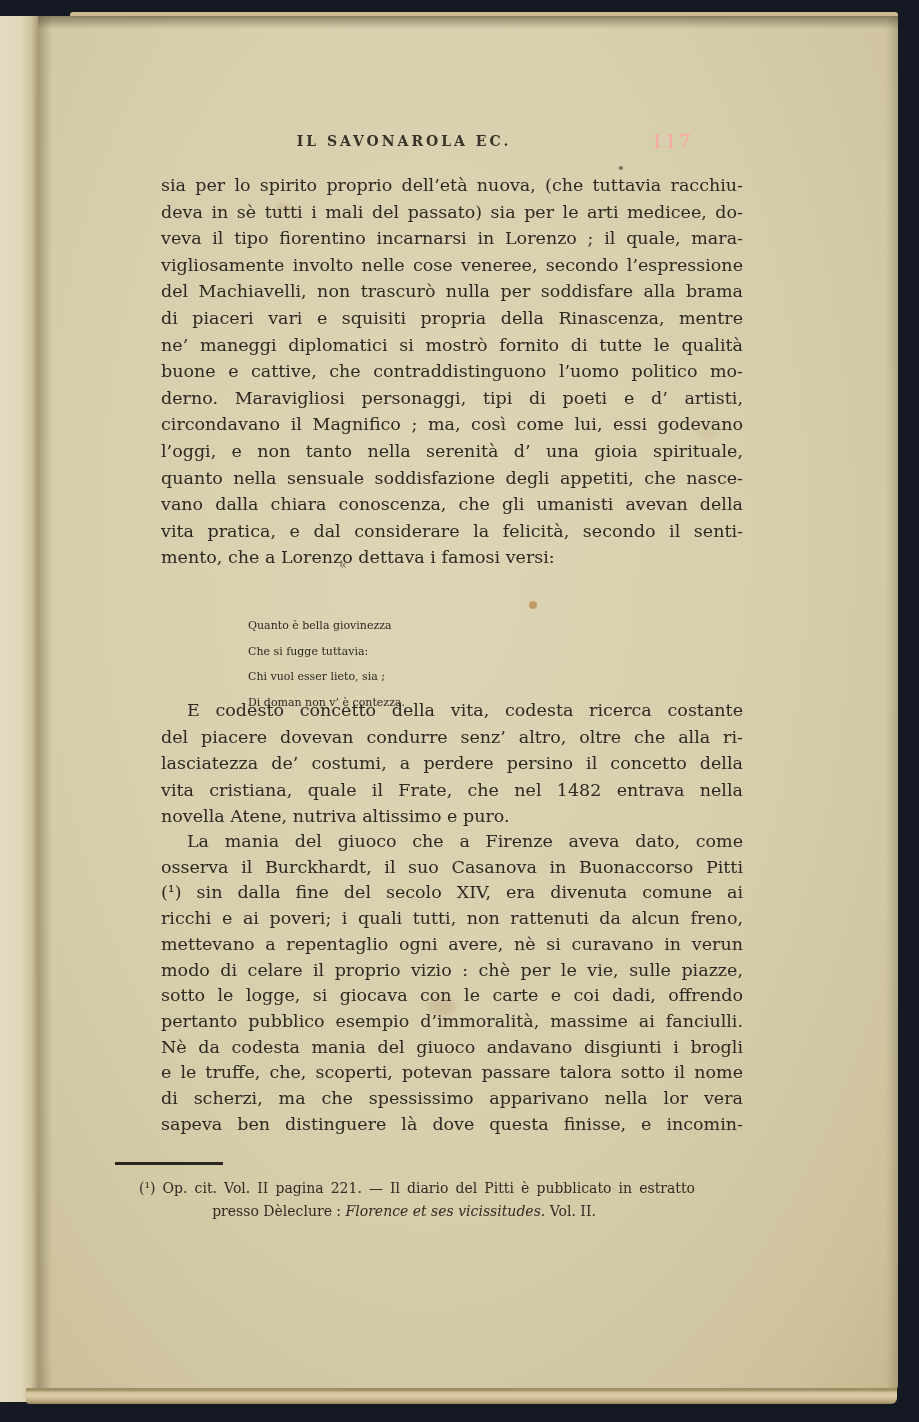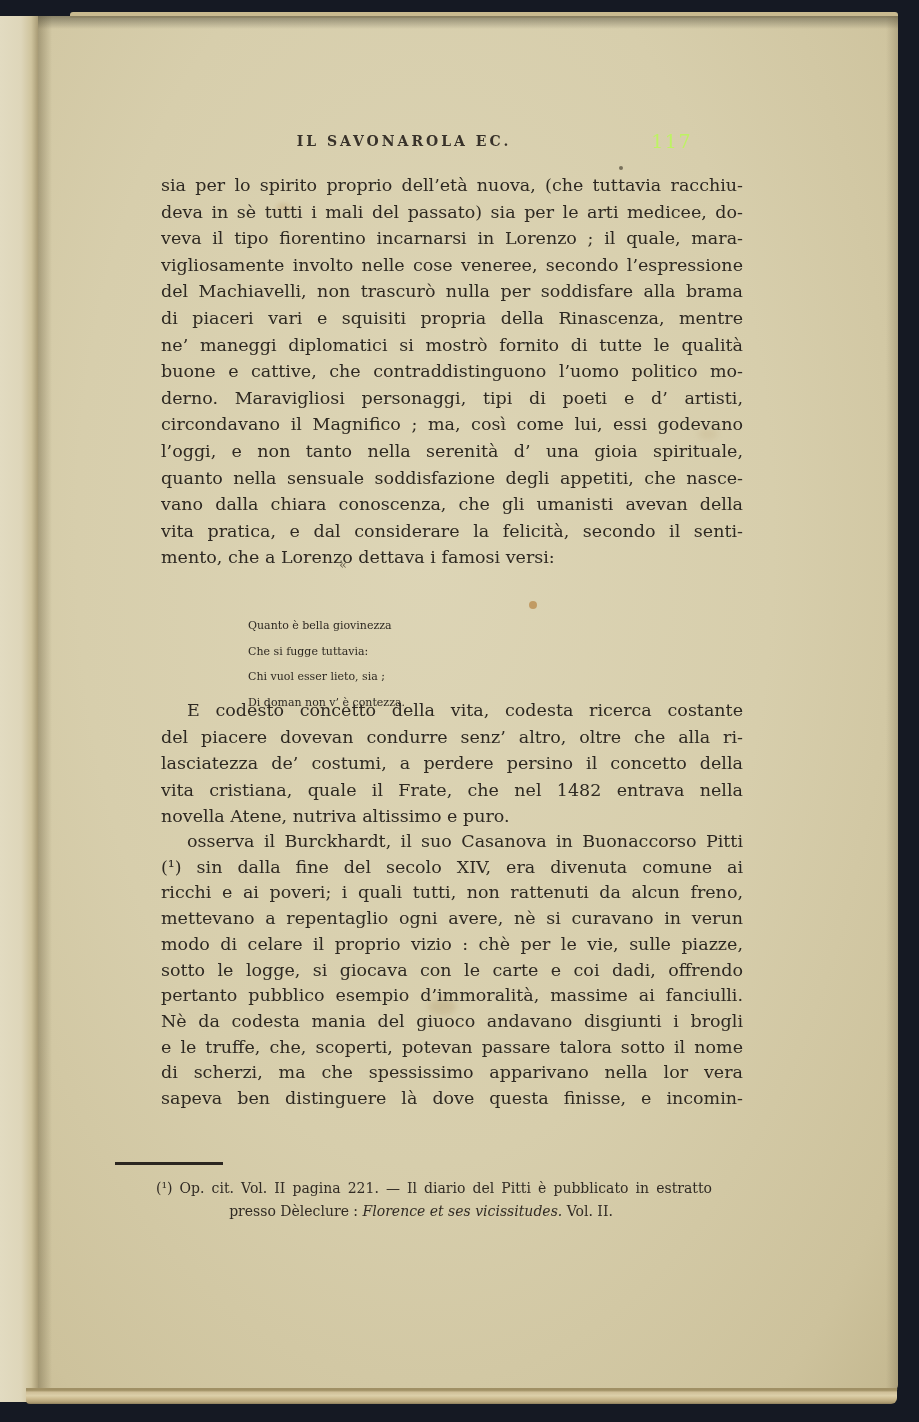--- a/index.html
+++ b/index.html
@@ -50,40 +50,40 @@
   .text-layer{
     position:absolute;left:113px;top:0;width:582px;height:1232px;
     color:#2e2922;
   }
   .running-head{
     position:absolute;top:133px;left:0;width:100%;text-align:center;
     font-size:14px;font-weight:bold;letter-spacing:3px;color:#38322a;
   }
   .page-number{
     position:absolute;top:130px;right:3px;
-    font-size:19px;letter-spacing:1.5px;color:#bef264;font-weight:500;
+    font-size:19px;letter-spacing:1.5px;color:#fca5a5;font-weight:500;
   }
   .block{position:absolute;left:0;width:582px;font-size:17.5px;margin-left:48px;}
   .block .tline{text-align:justify;text-align-last:justify;max-height:28px;overflow:hidden;}
   .block .tline.short{text-align-last:left;}
   .p1{top:172px;line-height:26.6px;}
   .p2{top:697px;line-height:26.6px;}
   .p3{top:829px;line-height:25.7px;}
   .indent-first .tline:first-child{text-indent:26px;}
   .poem{position:absolute;left:135px;top:613px;width:330px;font-size:11px;line-height:25.7px;}
   .poem .tline{text-align:left;text-align-last:left;}
   .stray-mark{
     position:absolute;left:226px;top:557px;font-size:13px;color:rgba(62,52,40,0.75);
   }
   .footnote-rule{
     position:absolute;left:2px;top:1162px;width:108px;height:3px;background:#2b2620;
   }
   .footnote{
     position:absolute;left:0;top:1177px;width:582px;
-    font-size:14px;line-height:23px;color:#312b24;margin-left:17px;
+    font-size:14px;line-height:23px;color:#312b24;
   }
   .footnote .fline1{text-align:justify;text-align-last:justify;text-indent:26px;}
   .footnote .fline2{text-align:center;}
   .footnote .it{font-style:italic;}
 </style>
 </head>
 <body>
 
 <div class="left-page-edge"></div>
 <div class="book-page"></div>
@@ -134,20 +134,21 @@
 
   <div class="block p2 indent-first">
       <div class="tline">E codesto concetto della vita, codesta ricerca costante</div>
       <div class="tline">del piacere dovevan condurre senz’ altro, oltre che alla ri-</div>
       <div class="tline">lasciatezza de’ costumi, a perdere persino il concetto della</div>
       <div class="tline">vita cristiana, quale il Frate, che nel 1482 entrava nella</div>
       <div class="tline short">novella Atene, nutriva altissimo e puro.</div>
     </div>
 
   <div class="block p3 indent-first">
+      <div class="tline">La mania del giuoco che a Firenze aveva dato, come</div>
       <div class="tline">osserva il Burckhardt, il suo Casanova in Buonaccorso Pitti</div>
       <div class="tline">(¹) sin dalla fine del secolo XIV, era divenuta comune ai</div>
       <div class="tline">ricchi e ai poveri; i quali tutti, non rattenuti da alcun freno,</div>
       <div class="tline">mettevano a repentaglio ogni avere, nè si curavano in verun</div>
       <div class="tline">modo di celare il proprio vizio : chè per le vie, sulle piazze,</div>
       <div class="tline">sotto le logge, si giocava con le carte e coi dadi, offrendo</div>
       <div class="tline">pertanto pubblico esempio d’immoralità, massime ai fanciulli.</div>
       <div class="tline">Nè da codesta mania del giuoco andavano disgiunti i brogli</div>
       <div class="tline">e le truffe, che, scoperti, potevan passare talora sotto il nome</div>
       <div class="tline">di scherzi, ma che spessissimo apparivano nella lor vera</div>

